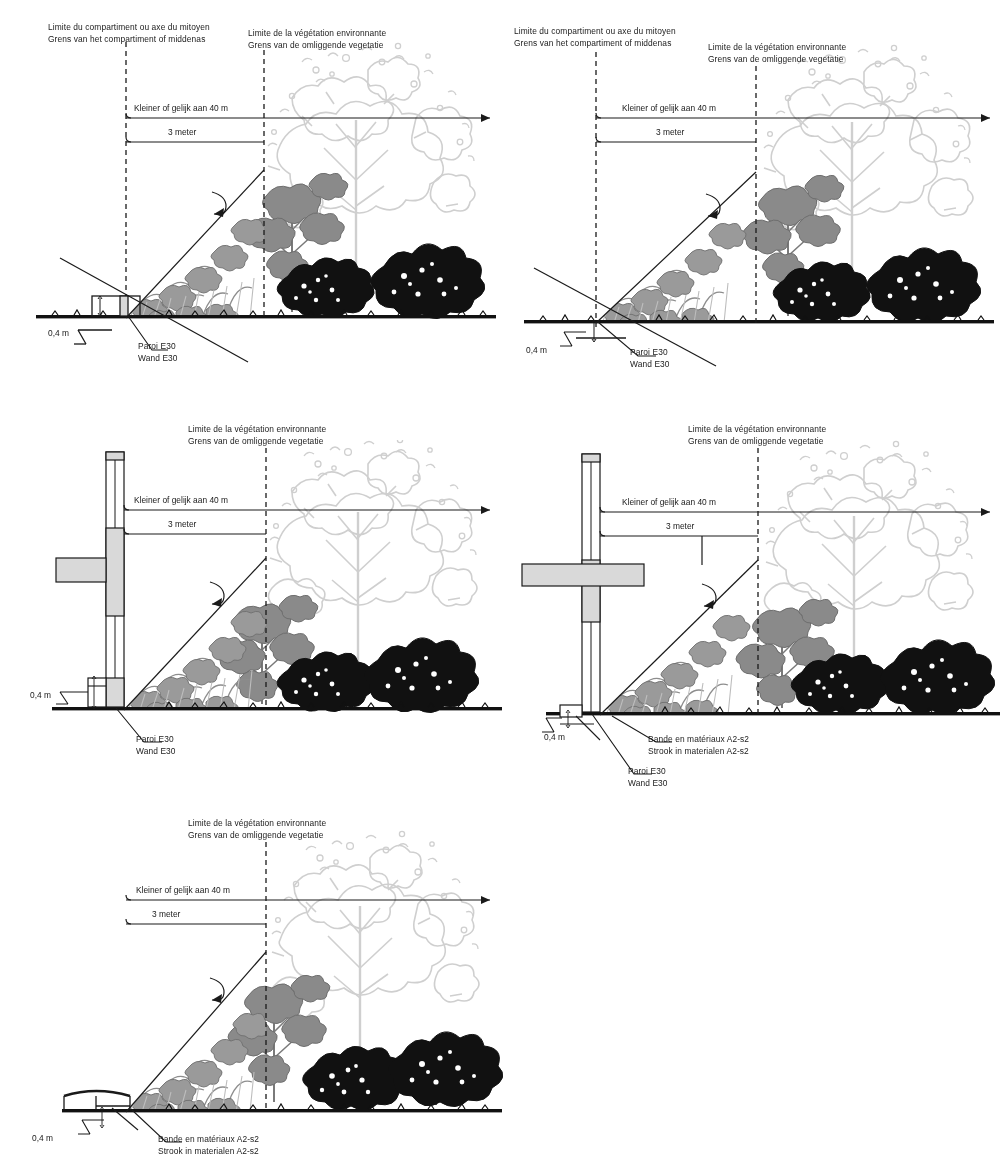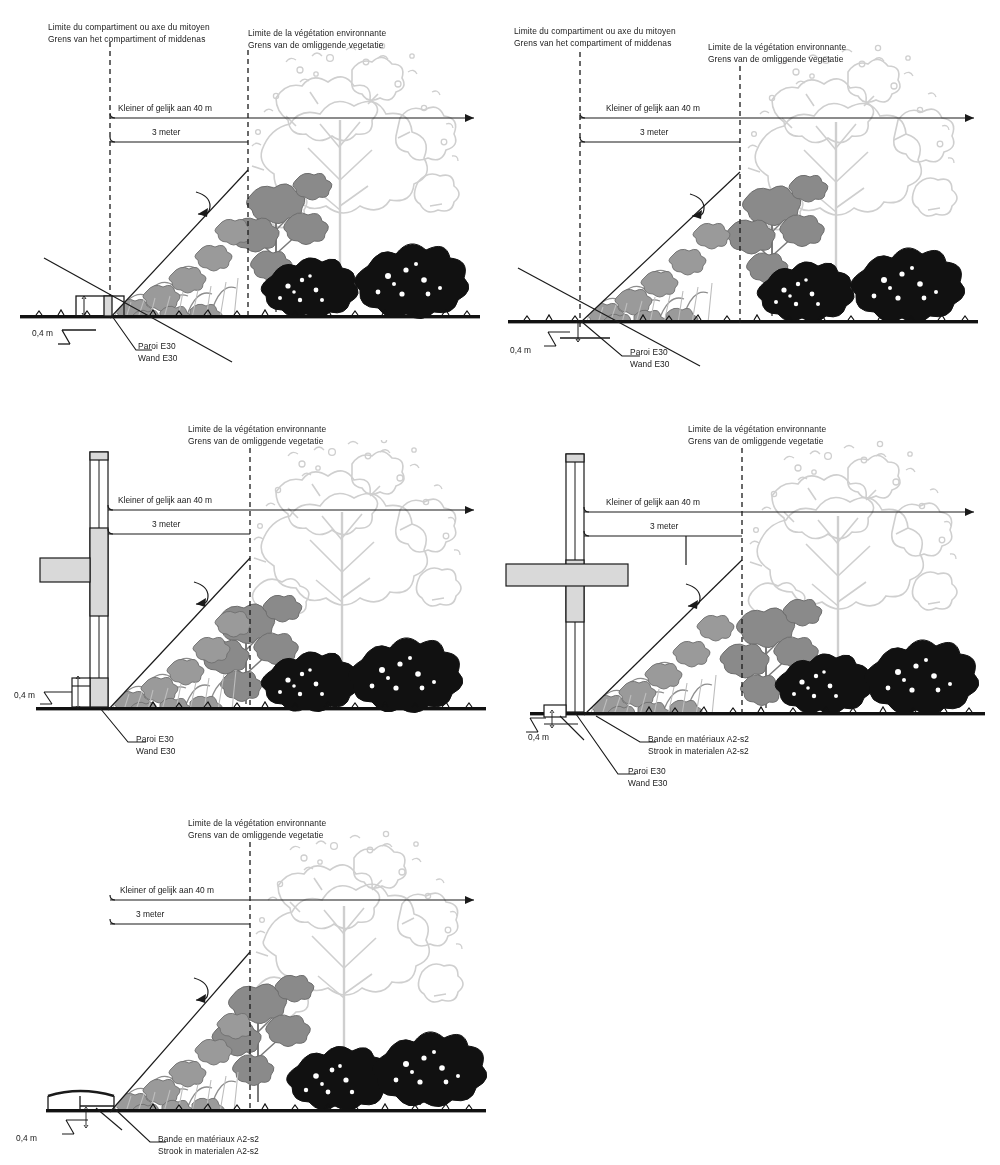--- a/index.html
+++ b/index.html
@@ -1,21 +1,21 @@
 <!DOCTYPE html>
 <html><head>
 <meta charset="utf-8">
 <style>
   html,body{margin:0;padding:0;background:#ffffff;}
   body{
     width:1000px;height:1165px;position:relative;overflow:hidden;
     font-family:"Liberation Sans", sans-serif;
     color:#111;
   }
-  .panel{position:absolute;}
+  .panel{position:absolute;padding-left:16px;}
   .lbl{position:absolute;white-space:nowrap;font-size:8.4px;line-height:11.6px;color:#1a1a1a;letter-spacing:.1px;}
   .lbl .l2{display:block;}
   svg{display:block;overflow:visible;}
   .dim-text{font-family:"Liberation Sans",sans-serif;font-size:8.4px;fill:#1a1a1a;}
 </style>
 </head>
 <body>
 
 <div class="panel" style="left:0;top:0;width:500px;height:380px;">
 

